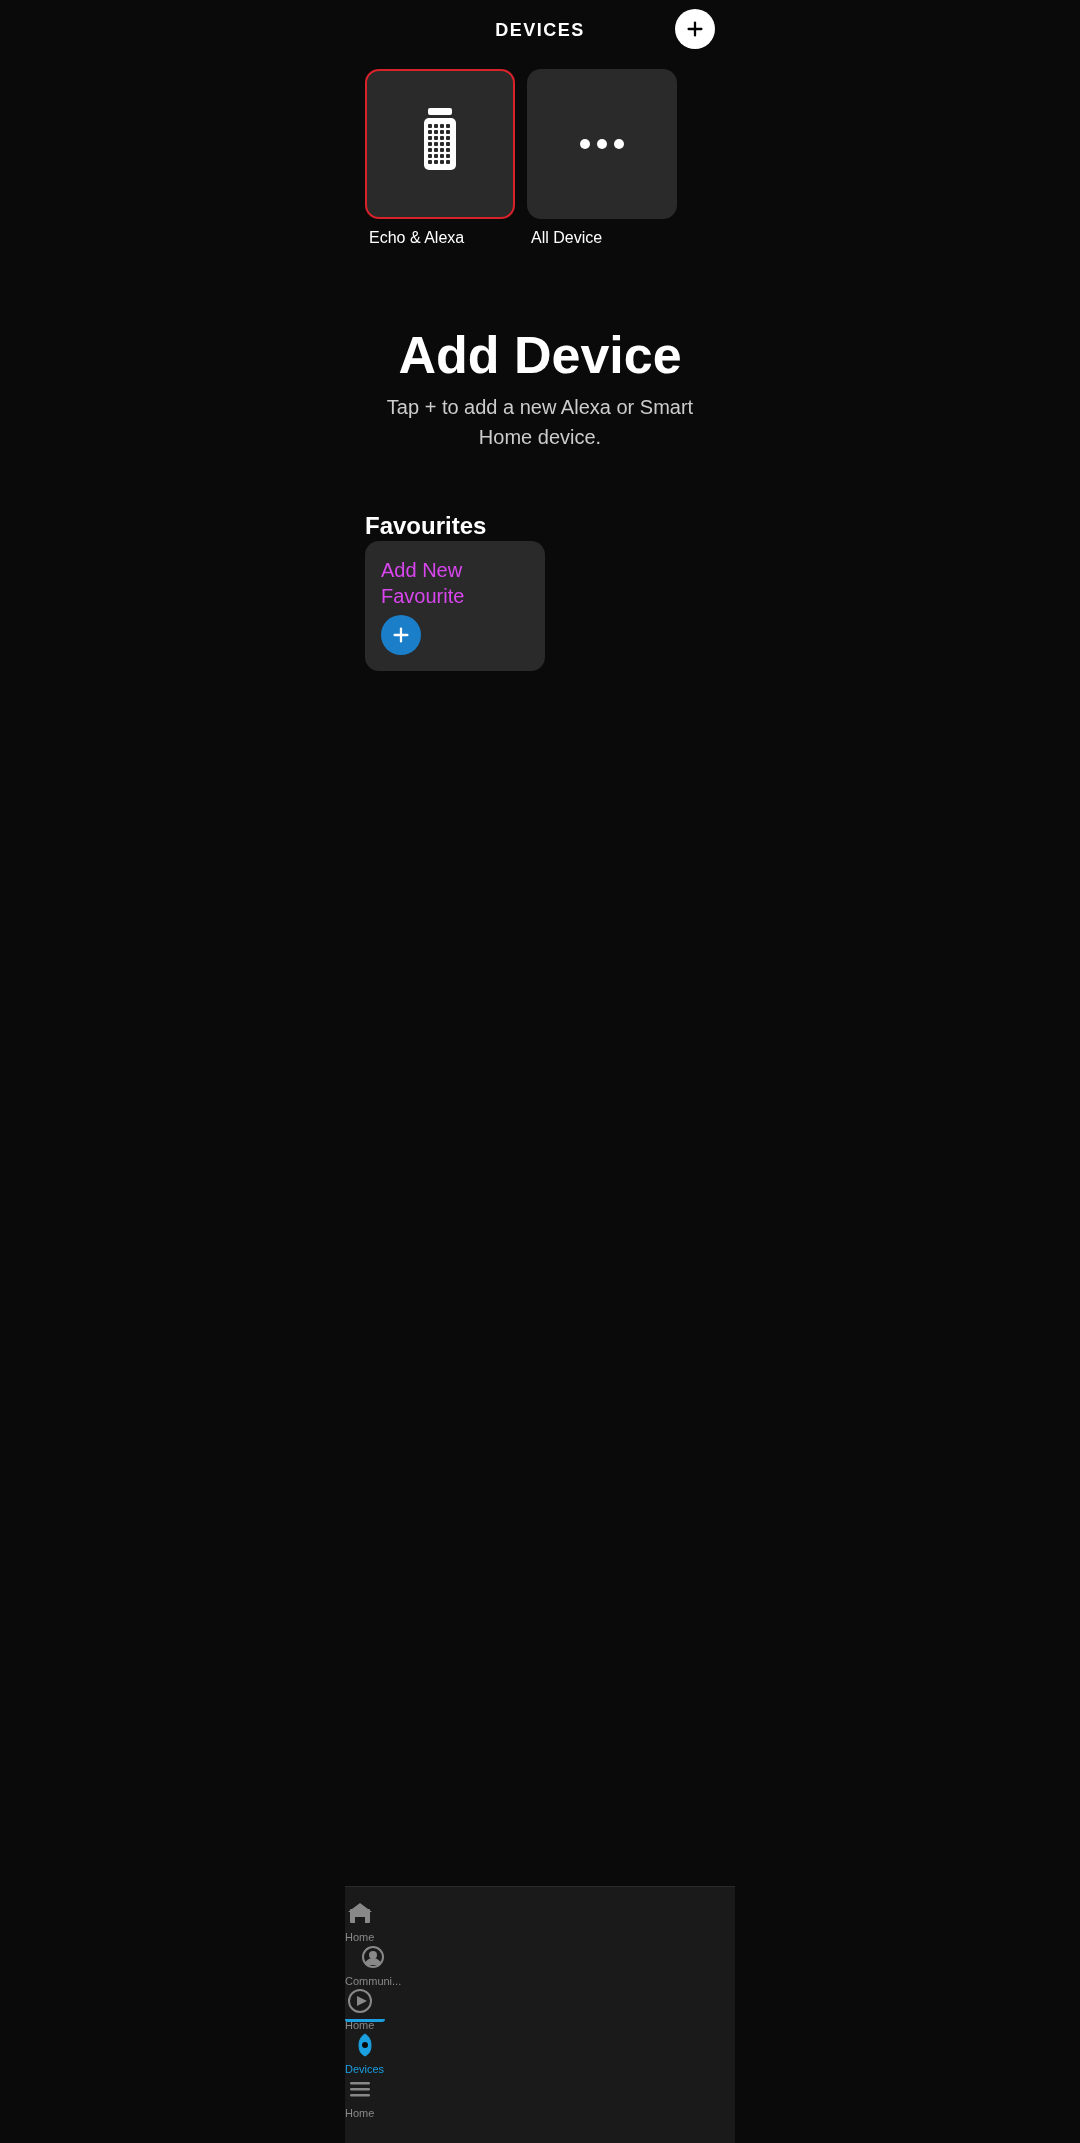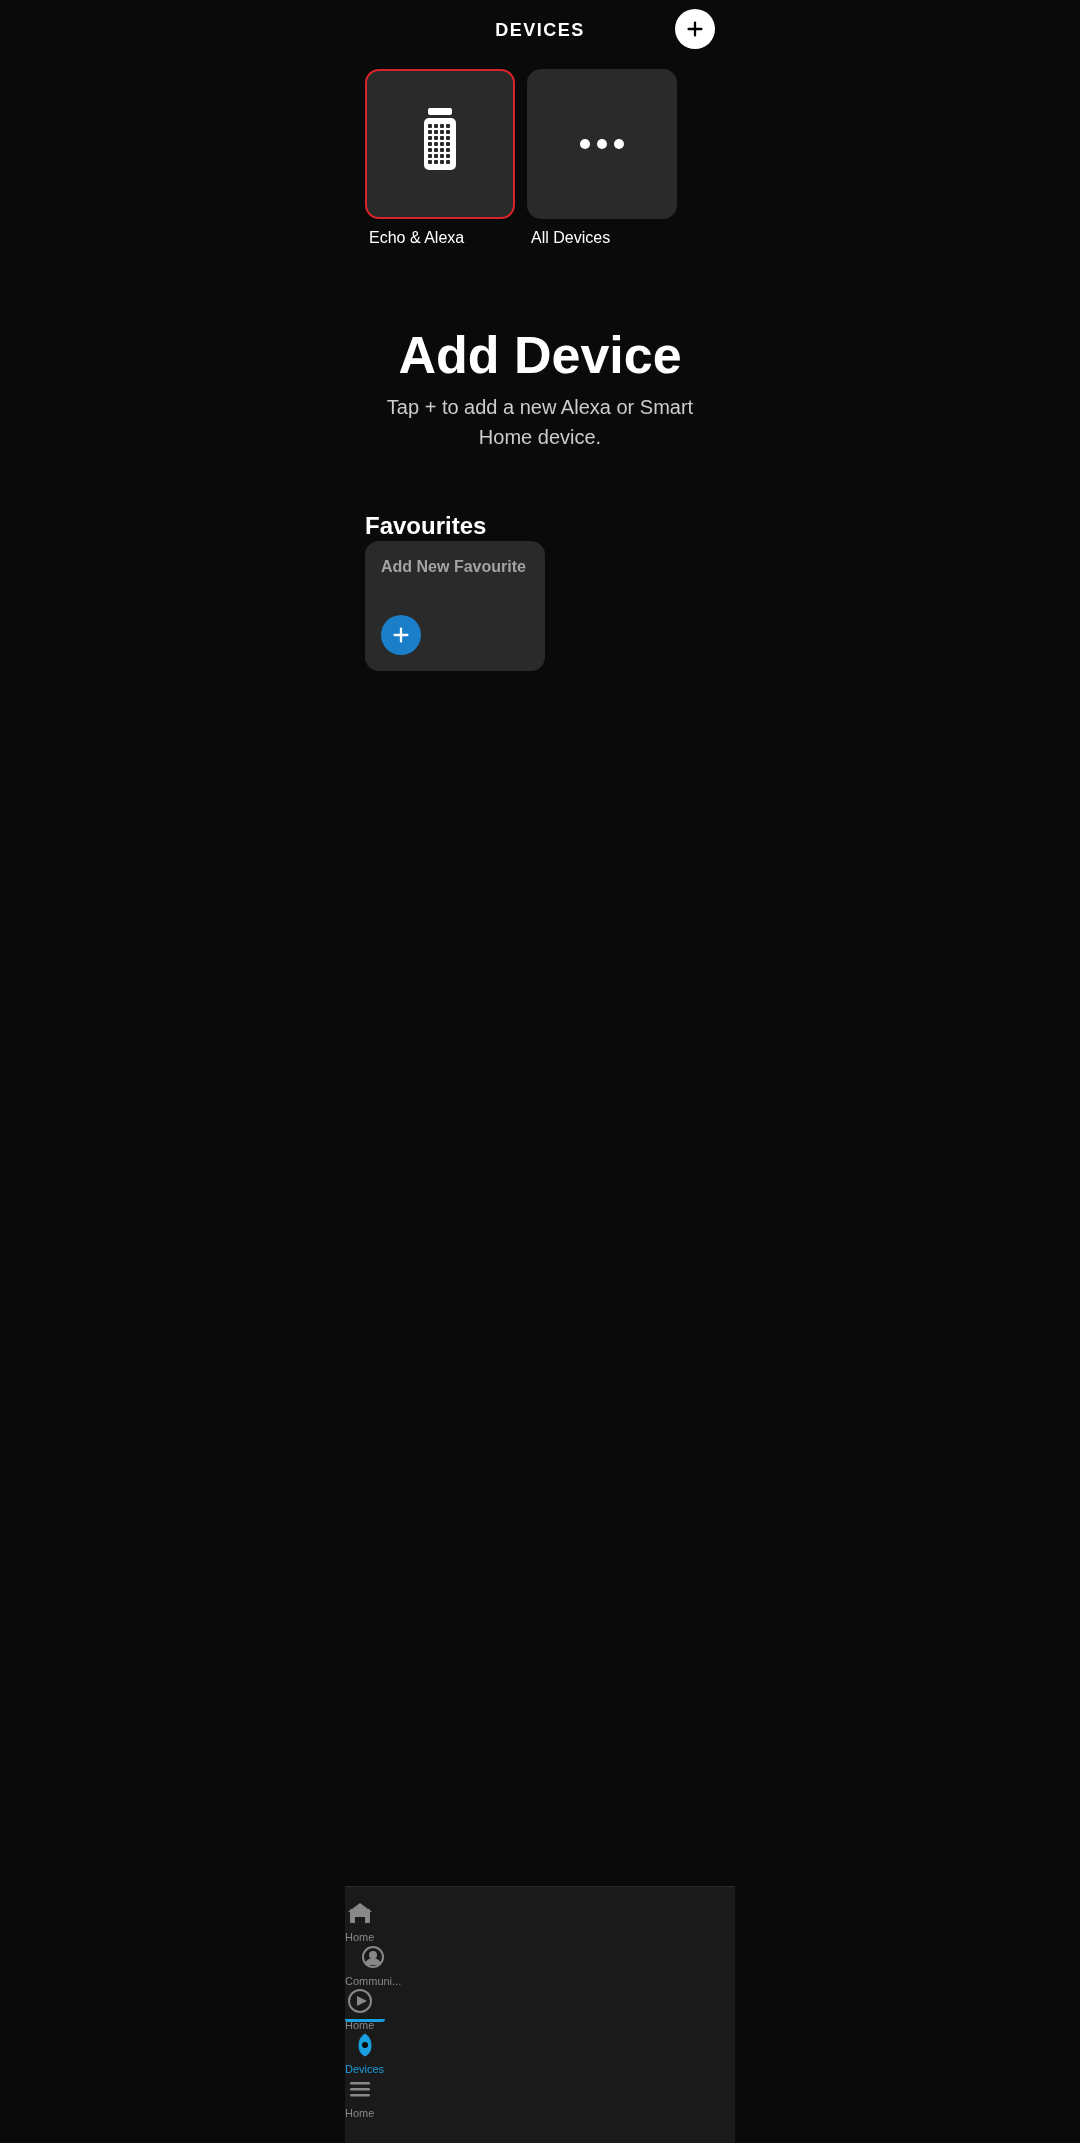--- a/index.html
+++ b/index.html
@@ -150,23 +150,23 @@
       background-color: #2a2a2a;
       border-radius: 14px;
       padding: 16px;
       display: flex;
       flex-direction: column;
       justify-content: space-between;
       cursor: pointer;
     }
 
     .add-favourite-label {
-      font-size: 16px;
-      font-weight: 700;
-      color: #a3a3a3;
+      font-size: 20px;
+      font-weight: 400;
+      color: #d946ef;
       line-height: 1.3;
     }
 
     .add-favourite-icon {
       width: 40px;
       height: 40px;
       border-radius: 50%;
       background-color: #1a7ec8;
       display: flex;
       align-items: center;
@@ -304,21 +304,21 @@
   </div>
 
   <div class="category-card">
     <div class="category-icon-box">
       <div class="dots-icon">
         <div class="dot"></div>
         <div class="dot"></div>
         <div class="dot"></div>
       </div>
     </div>
-    <span class="category-label">All Devices</span>
+    <span class="category-label">All Device</span>
   </div>
 
 </div>
 
 <div class="add-device-section">
   <div class="add-device-title">Add Device</div>
   <div class="add-device-subtitle">Tap + to add a new Alexa or Smart Home device.</div>
 </div>
 
 <div class="favourites-section">

